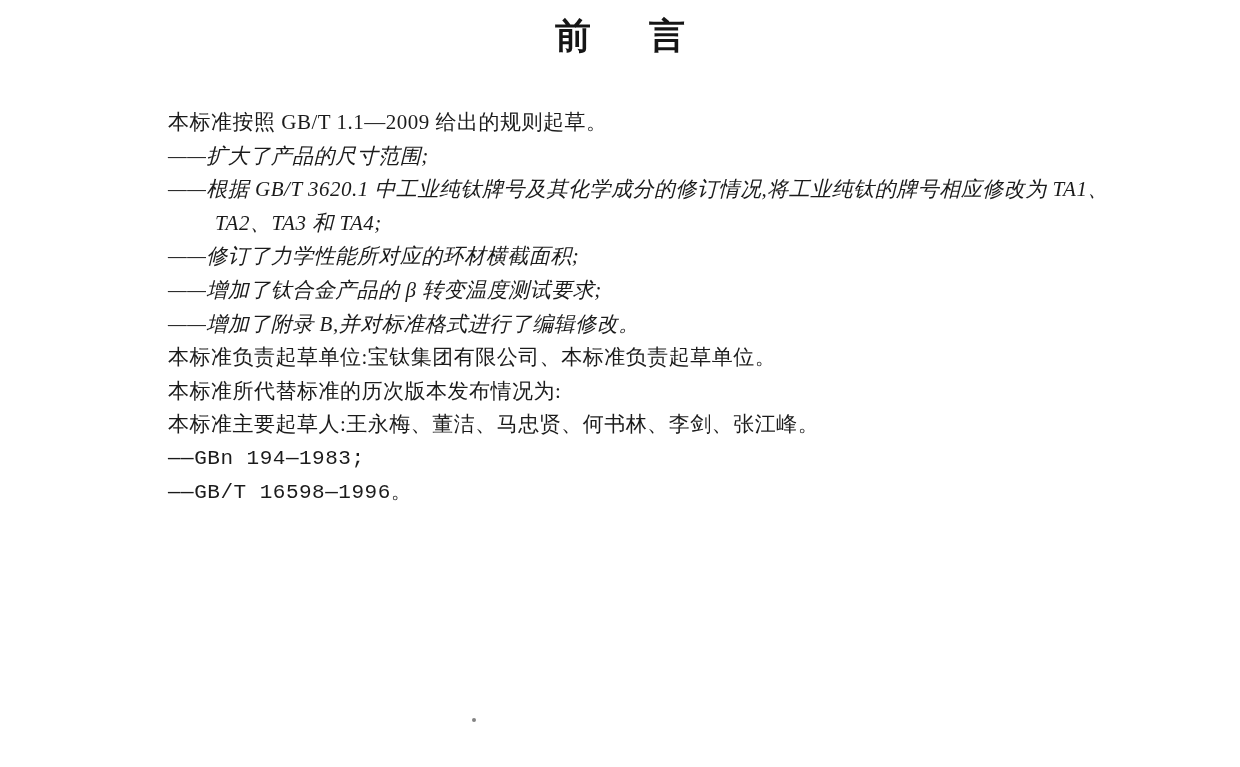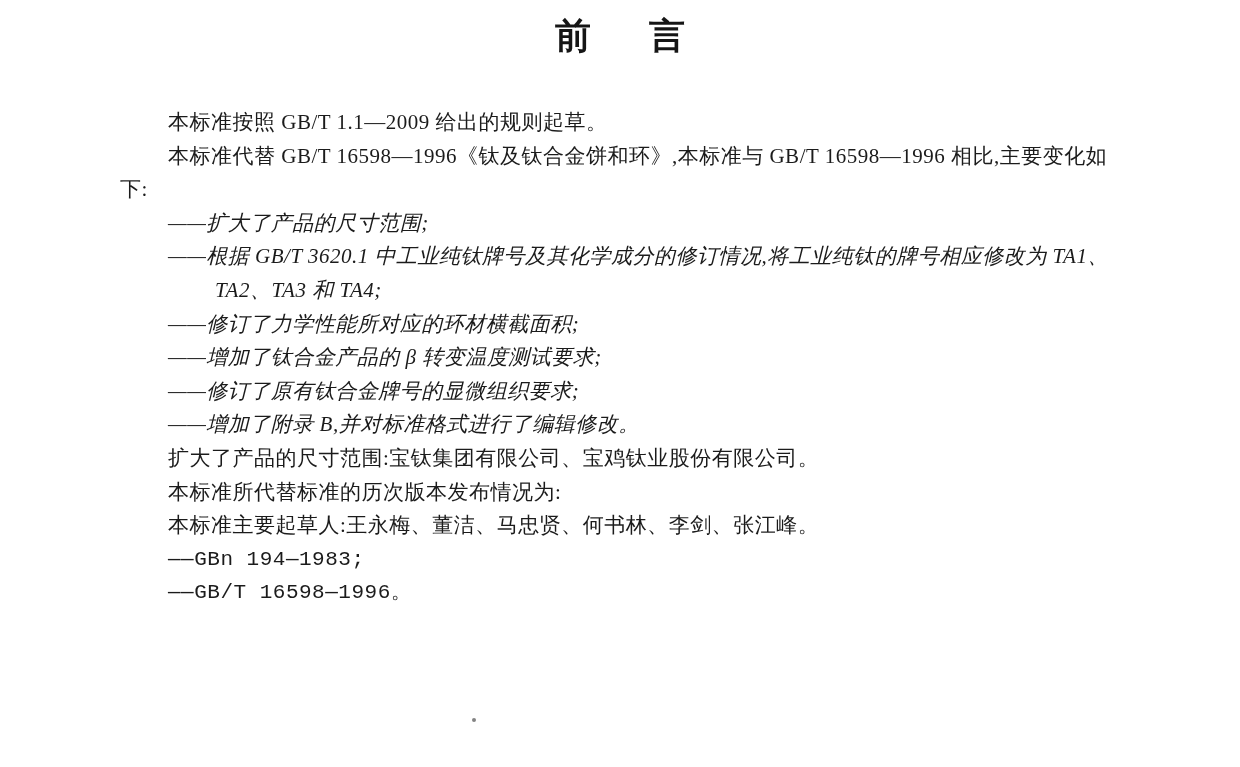--- a/index.html
+++ b/index.html
@@ -70,28 +70,26 @@
 
 <div class="page">
 
   <h1 class="doc-title">
     <span>前</span>
     <span>言</span>
   </h1>
 
   <div class="doc-body">
     <p class="para-indent">本标准按照 GB/T 1.1—2009 给出的规则起草。</p>
-    <p class="para-indent">本标准代替 GB/T 16598—1996《钛及钛合金饼和环》,本标准与 GB/T 16598—1996 相比,主要变化如下:</p>
     <p class="para-item">——扩大了产品的尺寸范围;</p>
     <p class="para-item">——根据 GB/T 3620.1 中工业纯钛牌号及其化学成分的修订情况,将工业纯钛的牌号相应修改为 TA1、TA2、TA3 和 TA4;</p>
     <p class="para-item">——修订了力学性能所对应的环材横截面积;</p>
     <p class="para-item">——增加了钛合金产品的 β 转变温度测试要求;</p>
-    <p class="para-item">——修订了原有钛合金牌号的显微组织要求;</p>
     <p class="para-item">——增加了附录 B,并对标准格式进行了编辑修改。</p>
-    <p class="para-indent">扩大了产品的尺寸范围:宝钛集团有限公司、宝鸡钛业股份有限公司。</p>
+    <p class="para-indent">本标准负责起草单位:宝钛集团有限公司、本标准负责起草单位。</p>
     <p class="para-indent">本标准所代替标准的历次版本发布情况为:</p>
     <p class="para-indent">本标准主要起草人:王永梅、董洁、马忠贤、何书林、李剑、张江峰。</p>
     <p class="para-history">——GBn 194—1983;</p>
     <p class="para-history">——GB/T 16598—1996。</p>
   </div>
 
   <span class="scan-dot"></span>
 
 </div>
 

